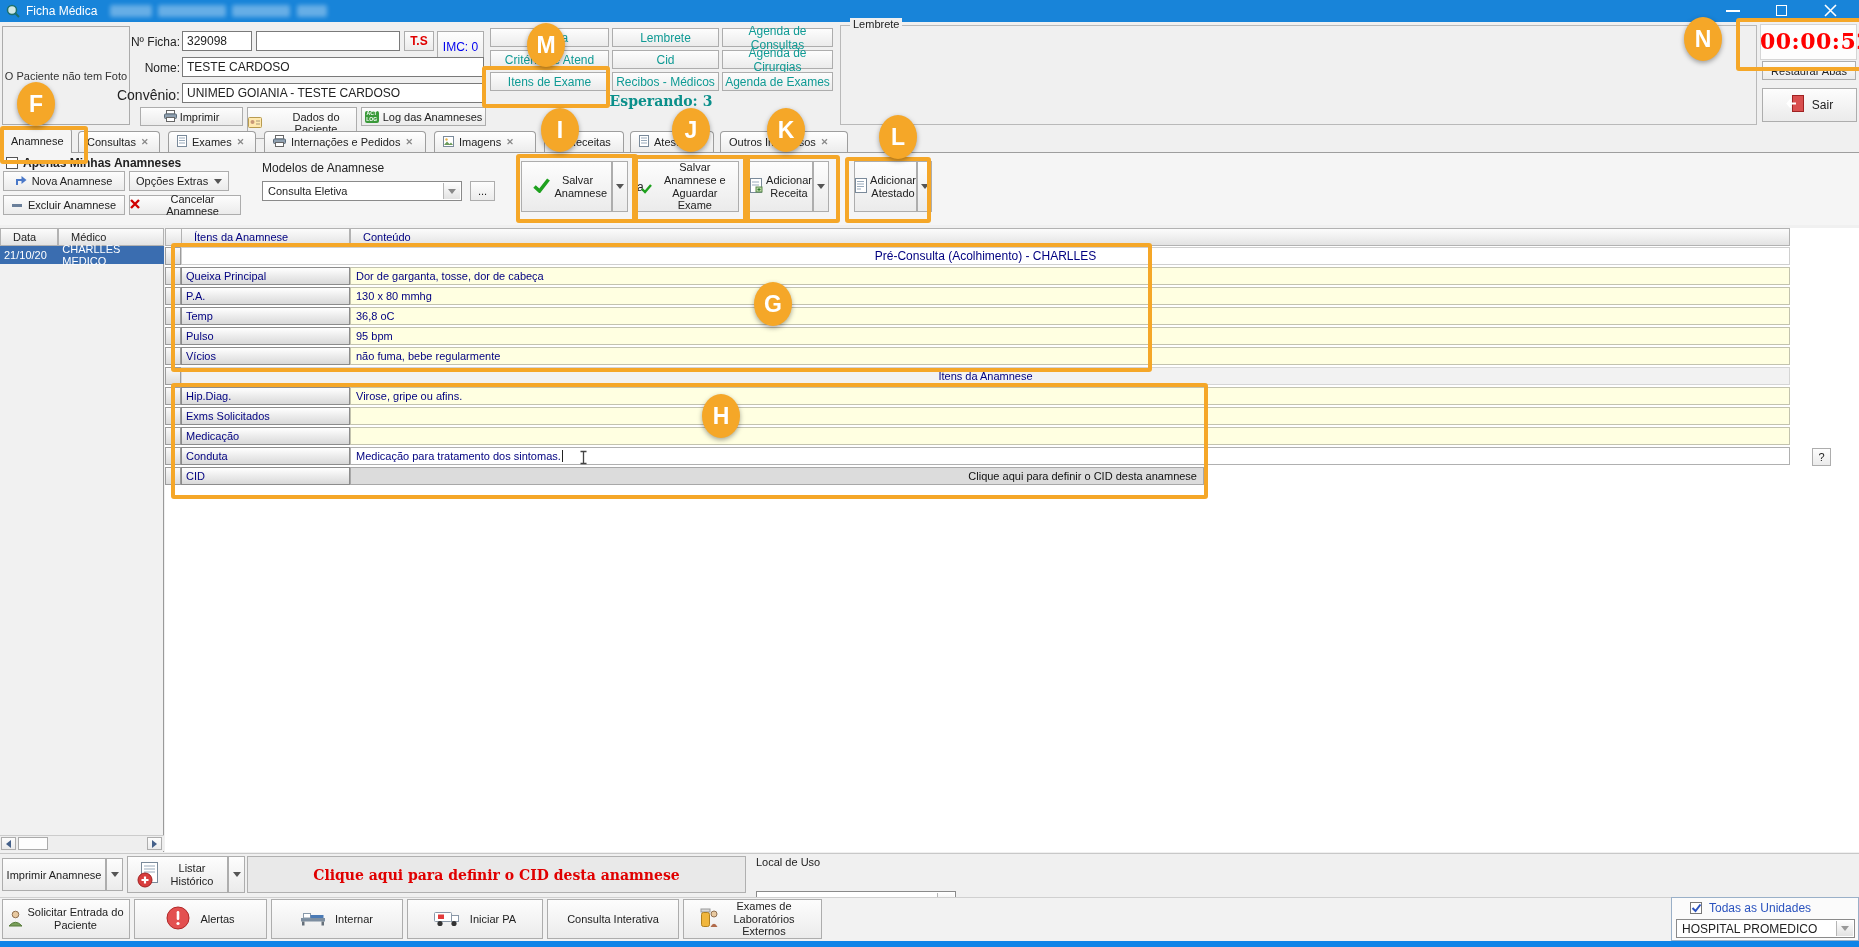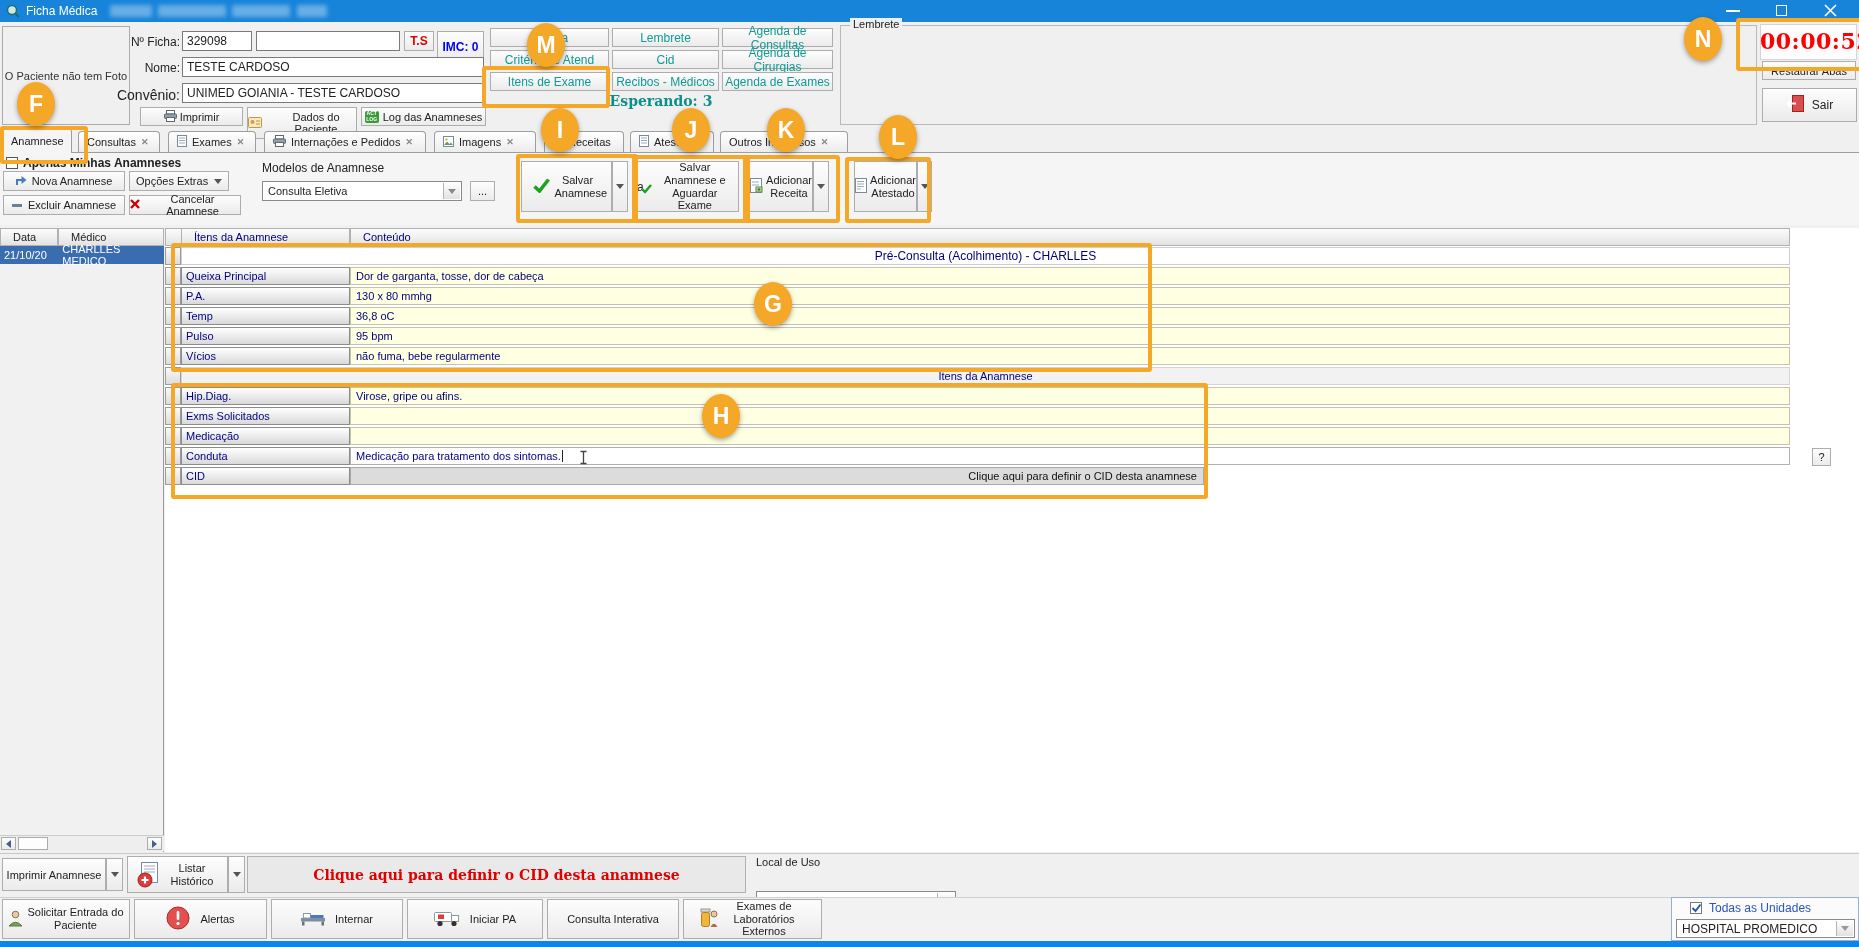--- a/index.html
+++ b/index.html
@@ -70,21 +70,21 @@
   </div>
 
   <div class="abs flex" style="left:2px;top:26px;width:128px;height:99px;border:1px solid #ababab;justify-content:center;color:#333">
     <span>O Paciente não tem Foto</span>
   </div>
 
   <span class="abs" style="left:106px;top:35px;width:74px;text-align:right;font-size:12px">Nº Ficha:</span>
   <div class="inp abs" style="left:182px;top:31px;width:70px;height:20px">329098</div>
   <div class="inp abs" style="left:256px;top:31px;width:144px;height:20px"></div>
   <div class="btn abs" style="left:404px;top:31px;width:30px;height:20px;font-weight:bold;color:#e00000;font-size:12px">T.S</div>
-  <div class="btn abs" style="left:437px;top:31px;width:47px;height:32px;font-weight:bold;color:#0000ee;font-size:12px">IMC: 0</div>
+  <div class="btn abs" style="left:437px;top:31px;width:47px;height:32px;font-weight:normal;color:#0000ee;font-size:12px">IMC: 0</div>
 
   <span class="abs" style="left:106px;top:61px;width:74px;text-align:right;font-size:12px">Nome:</span>
   <div class="inp abs" style="left:182px;top:57px;width:302px;height:20px">TESTE CARDOSO</div>
 
   <span class="abs" style="left:100px;top:87px;width:80px;text-align:right;font-size:14px">Convênio:</span>
   <div class="inp abs" style="left:182px;top:83px;width:302px;height:20px">UNIMED GOIANIA - TESTE CARDOSO</div>
 
   <div class="btn abs" style="left:140px;top:107px;width:103px;height:19px;gap:3px">
     <span><svg width="13" height="12">
           <rect x="2.5" y="0.5" width="8" height="3.5" fill="#fff" stroke="#666"></rect>

